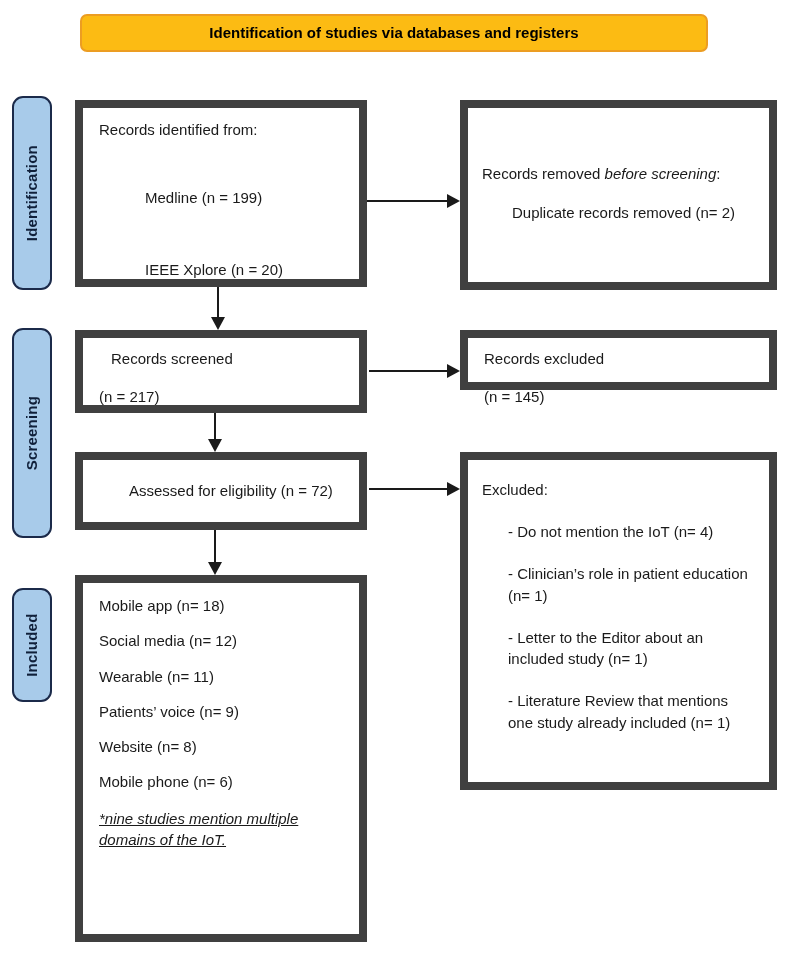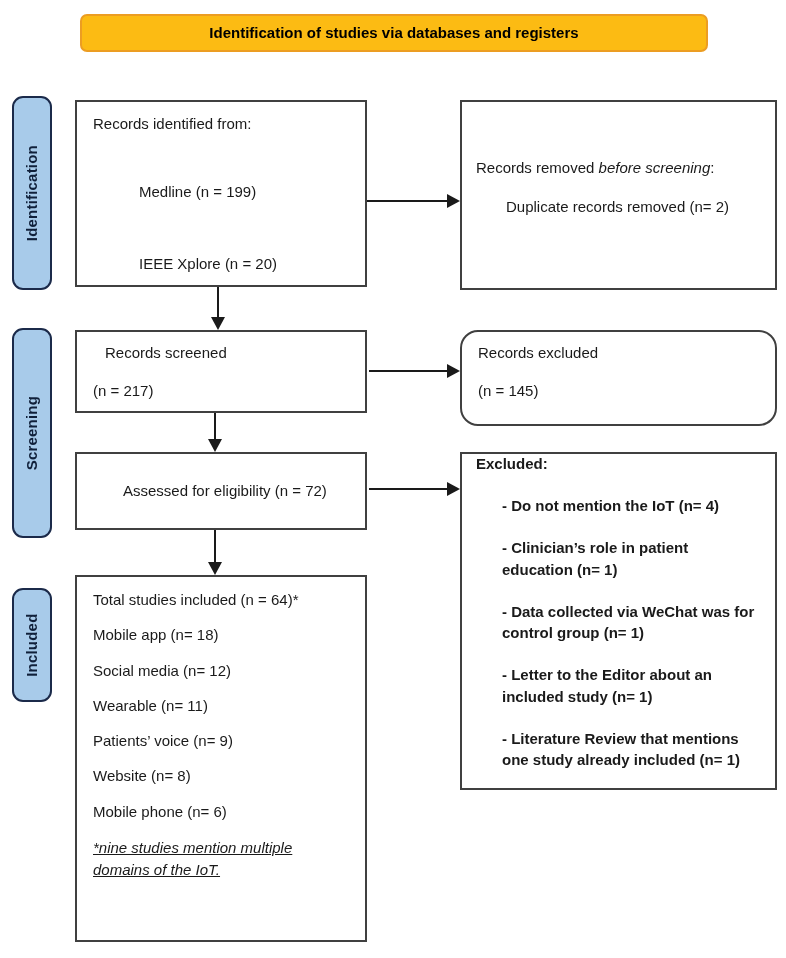--- a/index.html
+++ b/index.html
@@ -19,40 +19,40 @@
     position:absolute;left:12px;width:40px;
     border:2px solid #1b2a4a;border-radius:11px;
     display:flex;align-items:center;justify-content:center;
     box-sizing:border-box;
   }
   .stage span{
     transform:rotate(-90deg);white-space:nowrap;
     font-weight:bold;font-size:15px;color:#10203a;letter-spacing:0.2px;
   }
   .box{
-    position:absolute;background:#fff;border:2px solid #404040;
+    position:absolute;background:#fff;border:8px solid #404040;
     box-sizing:border-box;
   }
   .col1{left:75px;width:292px;}
   .col2{left:460px;width:317px;}
   .abs{position:absolute;}
   .ital{font-style:italic;}
   .hline{position:absolute;height:2px;background:#1a1a1a;}
   .vline{position:absolute;width:2px;background:#1a1a1a;}
   .head-right{
     position:absolute;width:0;height:0;
     border-top:7px solid transparent;border-bottom:7px solid transparent;
     border-left:13px solid #1a1a1a;
   }
   .head-down{
     position:absolute;width:0;height:0;
     border-left:7px solid transparent;border-right:7px solid transparent;
     border-top:13px solid #1a1a1a;
   }
-  .pad-list{position:absolute;left:0;top:0;right:0;bottom:0;padding:0 16px 12px 14px;box-sizing:border-box;font-weight:bold;}
+  .pad-list{position:absolute;left:0;top:0;right:0;bottom:0;padding:20px 16px 12px 14px;box-sizing:border-box;}
   .pad-list .item{padding-left:26px;margin-bottom:20px;line-height:1.45;}
   .pad-list .title{margin-bottom:21px;}
   .flow-list{position:absolute;left:0;top:0;right:0;bottom:0;padding:13px 14px 12px 16px;box-sizing:border-box;}
   .flow-list .line{margin-bottom:15px;}
   .flow-list .note{font-style:italic;line-height:1.45;margin-top:2px;text-decoration:underline;}
 </style>
 </head>
 <body>
 
 <div class="canvas">
@@ -82,43 +82,41 @@
       <span>Records removed </span><span class="ital">before screening</span><span>:</span>
     </div>
     <div class="abs" style="top:95px;left:44px;">Duplicate records removed  (n= 2)</div>
   </div>
 
   <div class="box col1" style="top:330px;height:83px;">
     <div class="abs" style="top:11px;left:28px;">Records screened</div>
     <div class="abs" style="top:49px;left:16px;">(n = 217)</div>
   </div>
 
-  <div class="box col2" style="top:330px;height:96px;border-radius:18px;">
+  <div class="box col2" style="top:330px;height:60px;">
     <div class="abs" style="top:11px;left:16px;">Records excluded</div>
     <div class="abs" style="top:49px;left:16px;">(n = 145)</div>
   </div>
 
   <div class="box col1" style="top:452px;height:78px;display:flex;align-items:center;padding-left:32px;">
     <div style="padding-left:14px;">Assessed for eligibility (n = 72)</div>
   </div>
 
   <div class="box col2" style="top:452px;height:338px;">
     <div class="pad-list">
       <div class="title">Excluded:</div>
       <div class="item">- Do not mention the IoT (n= 4)</div>
       <div class="item">- Clinician’s role in patient education (n= 1)</div>
-      <div class="item">- Data collected via WeChat was for control group (n= 1)</div>
       <div class="item">- Letter to the Editor about an included study (n= 1)</div>
       <div class="item">- Literature Review that mentions one study already included (n= 1)</div>
     </div>
   </div>
 
   <div class="box col1" style="top:575px;height:367px;">
     <div class="flow-list">
-      <div class="line">Total studies included (n = 64)*</div>
       <div class="line">Mobile app (n= 18)</div>
       <div class="line">Social media (n= 12)</div>
       <div class="line">Wearable (n= 11)</div>
       <div class="line">Patients’ voice (n= 9)</div>
       <div class="line">Website (n= 8)</div>
       <div class="line">Mobile phone (n= 6)</div>
       <div class="note">*nine studies mention multiple domains of the IoT.</div>
     </div>
   </div>
 

